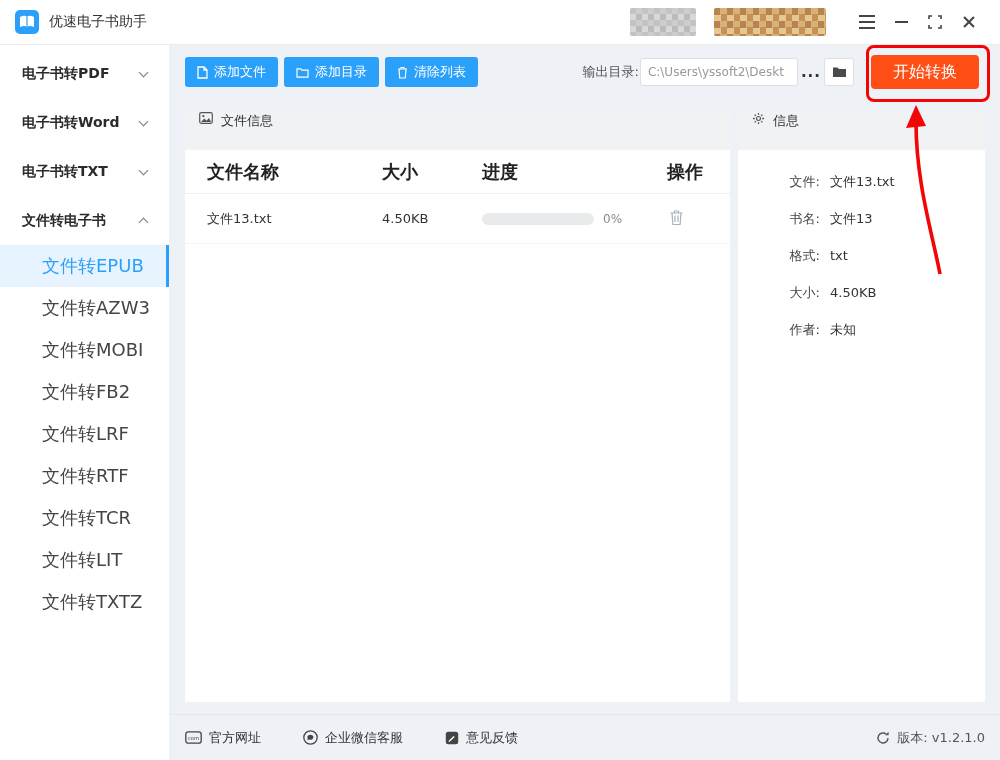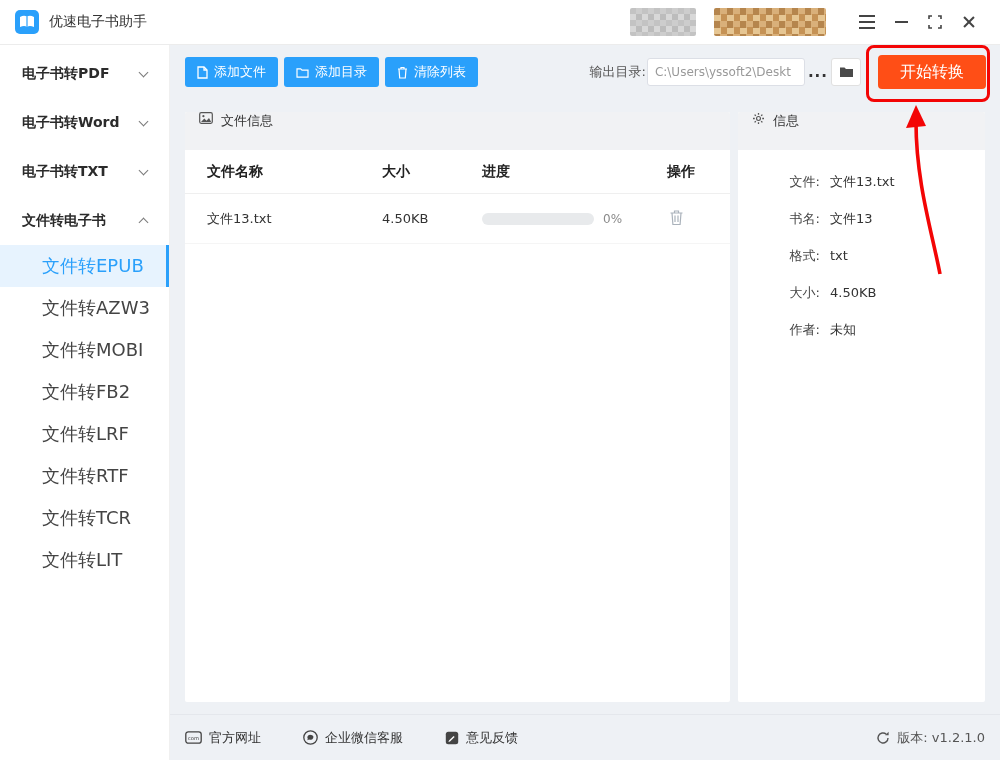--- a/index.html
+++ b/index.html
@@ -35,21 +35,21 @@
   .side-group{height:49px;display:flex;align-items:center;justify-content:space-between;
     padding:0 22px;font-size:14px;font-weight:bold;color:#2b2b2b;cursor:pointer;}
   .chev{width:7px;height:7px;border-right:1.6px solid #7a7a7a;border-bottom:1.6px solid #7a7a7a;
     transform:rotate(45deg);margin-top:-3px;}
   .chev.up{transform:rotate(-135deg);margin-top:4px;}
   .side-sub{height:42px;display:flex;align-items:center;padding-left:42px;font-size:18px;
     color:#444;cursor:pointer;}
   .side-sub.active{background:#e7f3fe;color:#2aa0fb;border-right:3px solid #2aa0fb;}
   
   .main{position:absolute;left:170px;top:45px;right:0;bottom:0;background:#eef1f5;}
-  .toolbar{margin:10px 14px 0 15px;height:34px;display:flex;align-items:center;}
+  .toolbar{margin:10px 21px 0 15px;height:34px;display:flex;align-items:center;}
   .btn-blue{height:30px;padding:0 12px;margin-right:6px;background:#2aa0fb;color:#fff;
     border:none;border-radius:3px;font-size:13px;display:inline-flex;align-items:center;gap:6px;
     font-family:inherit;cursor:pointer;}
   .out-group{margin-left:auto;display:flex;align-items:center;gap:1px;}
   .out-label{font-size:13px;color:#555;}
   .out-input{width:158px;height:28px;border:1px solid #dcdfe6;border-radius:3px;background:#fff;
     color:#999;font-size:12px;padding:0 7px;font-family:inherit;}
   .dots-btn{background:none;border:none;font-size:15px;font-weight:bold;color:#333;
     letter-spacing:1px;cursor:pointer;padding:0 2px;font-family:inherit;}
   .folder-btn{width:30px;height:28px;background:#fff;border:1px solid #e0e0e0;border-radius:3px;
@@ -57,21 +57,21 @@
   .btn-convert{height:34px;padding:0 22px;margin-left:16px;background:#ff4e16;color:#fff;
     border:none;border-radius:4px;font-size:16px;font-weight:normal;font-family:inherit;cursor:pointer;}
   
   .panels{display:flex;gap:8px;margin:23px 15px 0 15px;height:590px;}
   .panel{background:#fff;border-radius:2px;overflow:hidden;}
   .panel-file{width:545px;}
   .panel-info{flex:1;}
   .panel-head{height:38px;background:#f1f2f4;display:flex;align-items:flex-start;gap:8px;
     padding:0 14px;font-size:13px;color:#333;}
   .thead{display:flex;align-items:center;height:44px;padding:0 22px;border-bottom:1px solid #efefef;
-    font-size:14px;font-weight:bold;color:#222;}
+    font-size:18px;font-weight:bold;color:#222;}
   .trow{display:flex;align-items:center;height:50px;padding:0 22px;border-bottom:1px solid #f5f5f5;
     font-size:13px;color:#333;}
   .col-name{width:175px;} .col-size{width:100px;} .col-prog{width:185px;display:flex;align-items:center;}
   .col-act{flex:1;}
   .prog-track{width:112px;height:12px;border-radius:6px;background:#e8eaec;overflow:hidden;}
   .prog-fill{height:100%;width:0%;background:#2aa0fb;}
   .prog-pct{margin-left:9px;font-size:12px;color:#8a8a8a;}
   .trash-btn{background:none;border:none;cursor:pointer;padding:2px;}
   .info-body{padding:22px 18px 0 18px;}
   .info-row{display:flex;margin-bottom:17px;font-size:13px;line-height:20px;}
@@ -157,20 +157,23 @@
     <span>文件转LRF</span>
   </div>
   <div class="side-sub">
     <span>文件转RTF</span>
   </div>
   <div class="side-sub">
     <span>文件转TCR</span>
   </div>
   <div class="side-sub">
     <span>文件转LIT</span>
+  </div>
+  <div class="side-sub">
+    <span>文件转TXTZ</span>
   </div>
 </div>
 
 <div class="main">
   <div class="toolbar">
     <button class="btn-blue">
       <svg width="11" height="13" viewBox="0 0 11 13">
         <path d="M1 1h6l3 3v8H1z" fill="none" stroke="#fff" stroke-width="1.3"></path>
         <path d="M7 1v3h3" fill="none" stroke="#fff" stroke-width="1.3"></path>
       </svg>

